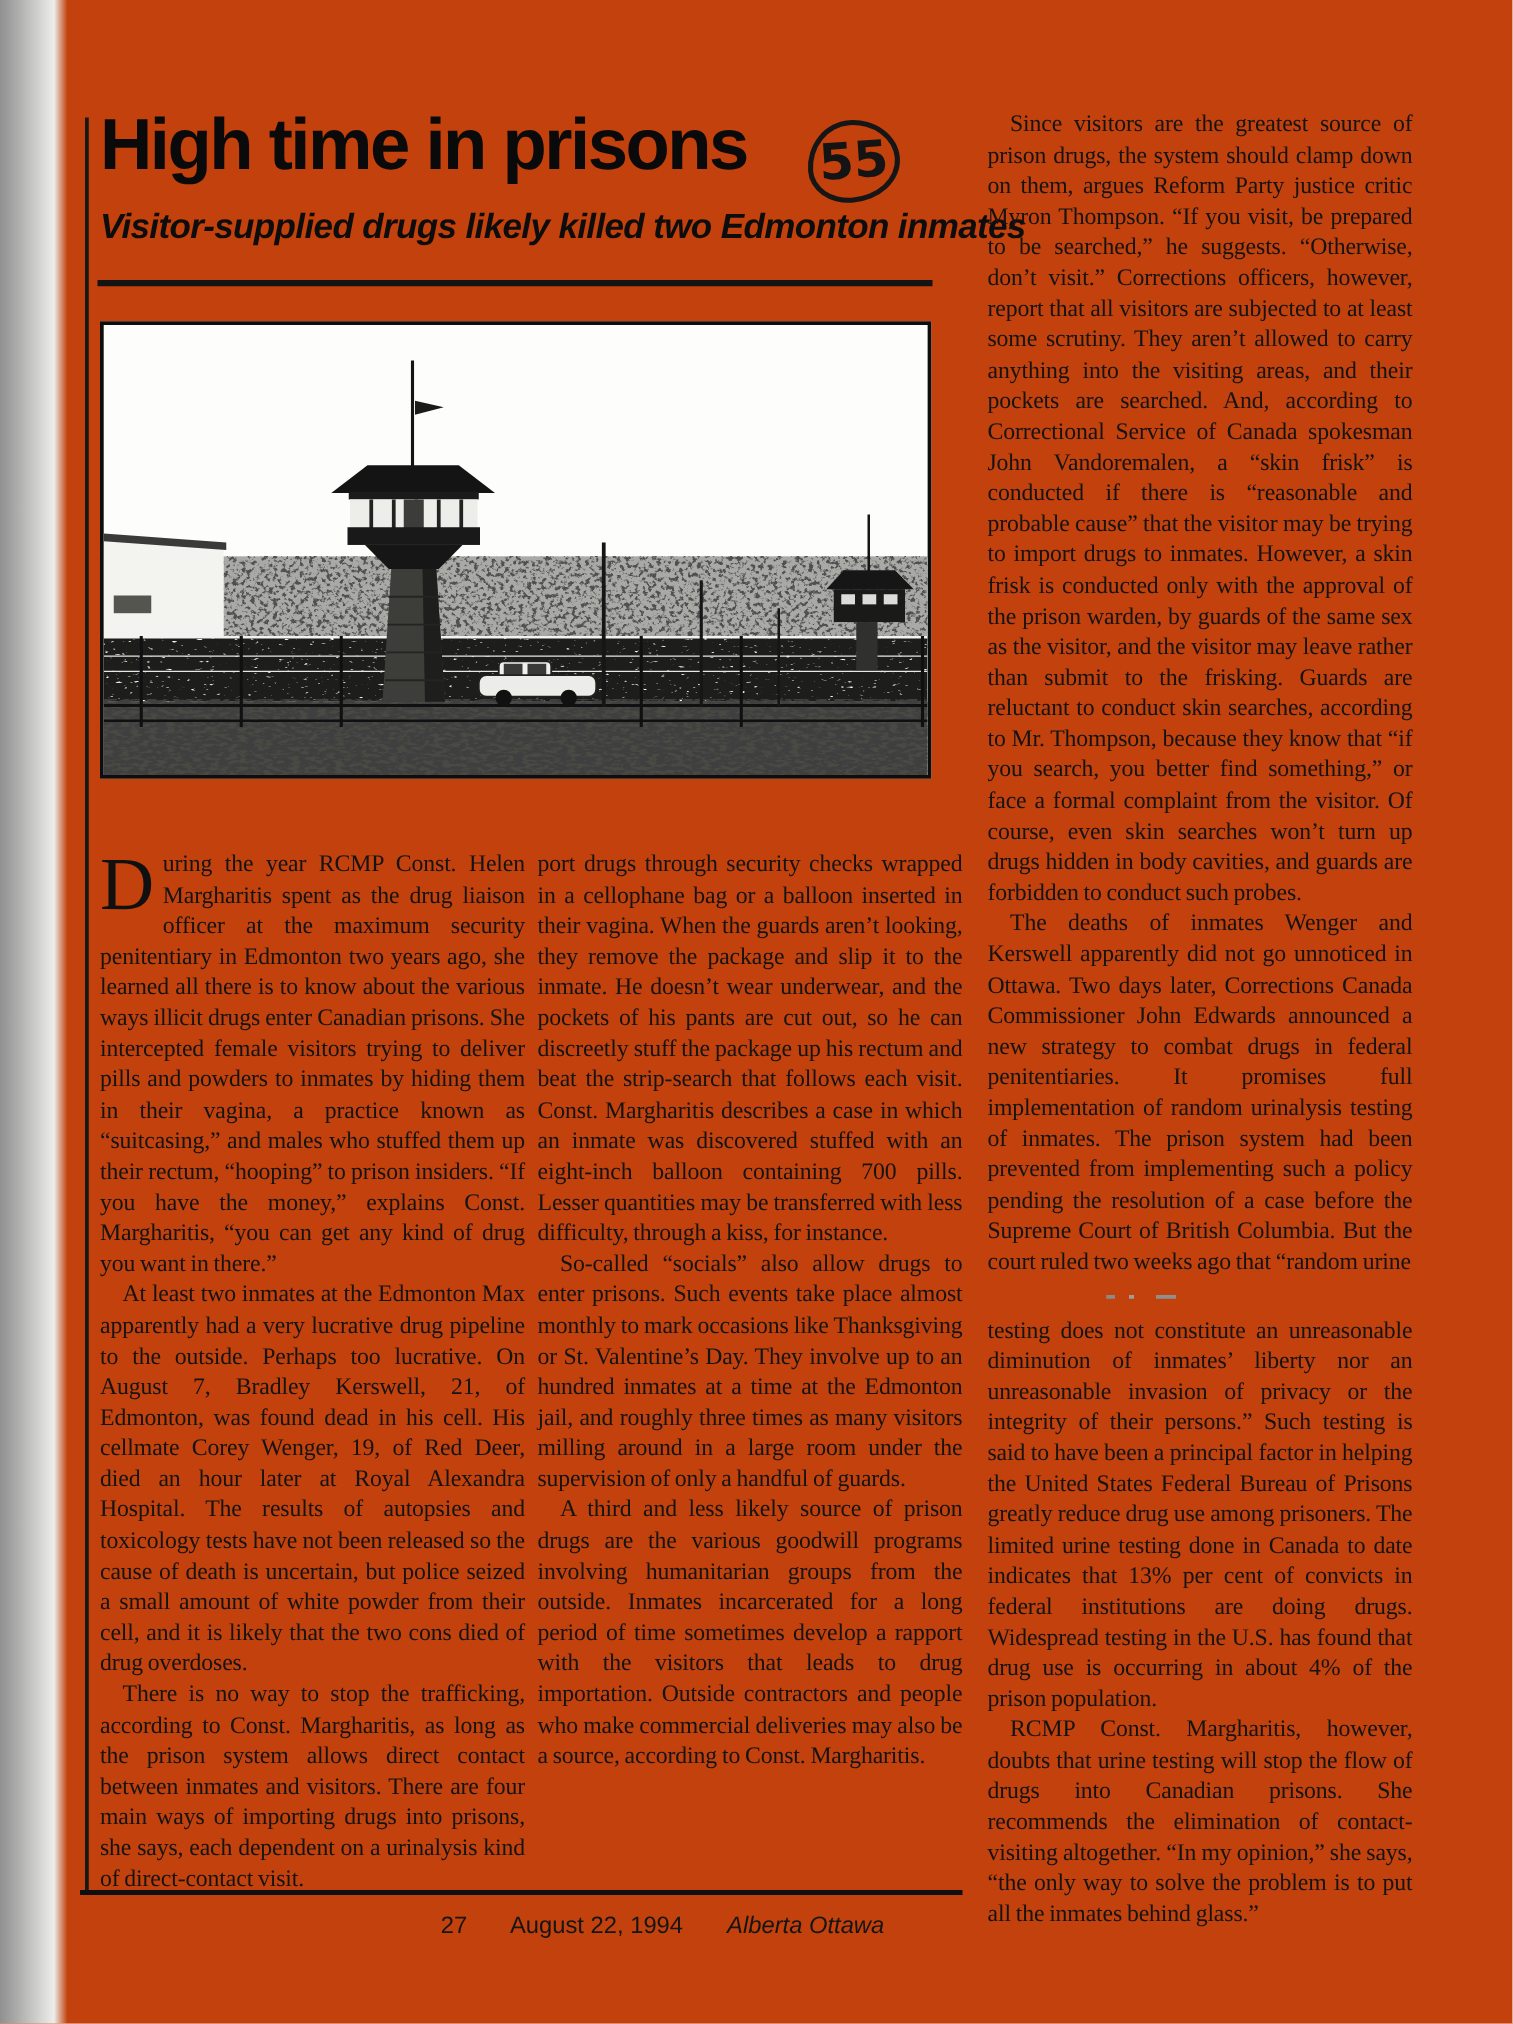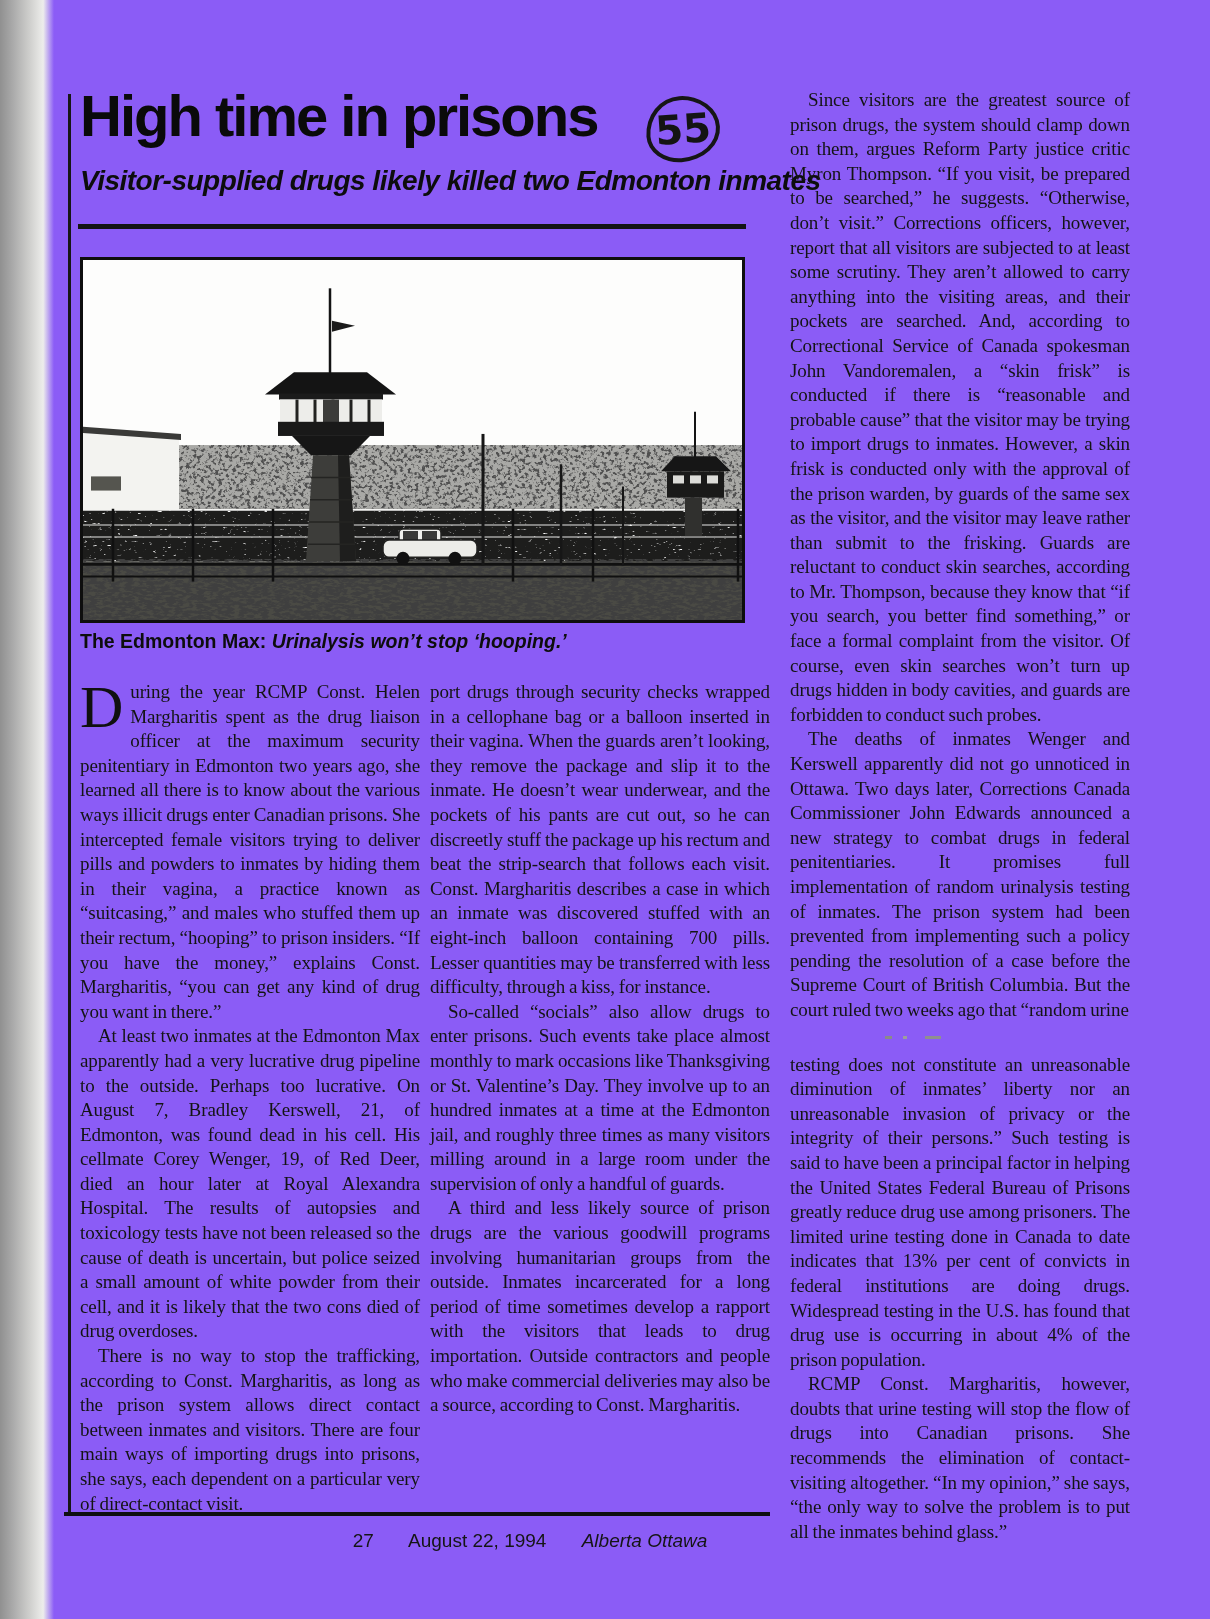--- a/index.html
+++ b/index.html
@@ -1,18 +1,18 @@
 <!DOCTYPE html>
 <html><head>
 <meta charset="utf-8">
 <style>
   html,body { margin:0; padding:0; background:#ffffff; }
   .page {
     position:relative; width:1210px; height:1619px;
-    background:#8b5cf6; overflow:hidden;
+    background:#c2410c; overflow:hidden;
     font-family:"Liberation Serif", serif; color:#121212;
   }
   .edge-shadow {
     position:absolute; left:0; top:0; width:54px; height:100%;
     background:linear-gradient(90deg,#909090 0%,#a8a8a8 22%,#cfcfcd 55%,#ededeb 80%,rgba(252,252,250,0) 100%);
   }
   .vrule { position:absolute; left:68px; top:94px; width:3px; height:1420px; background:#171717; }
   .headline {
     position:absolute; left:80px; top:86px; margin:0;
     font:700 58px/1.05 "Liberation Sans", sans-serif; letter-spacing:-2px; color:#0a0a0a;
@@ -175,26 +175,25 @@
         <rect x="316" y="266" width="42" height="14" rx="4" fill="#f0f0ec" stroke="#222220" stroke-width="1.5"></rect>
         <rect x="320" y="268" width="15" height="10" fill="#3a3a38"></rect>
         <rect x="339" y="268" width="15" height="10" fill="#3a3a38"></rect>
         <rect x="300" y="277" width="94" height="17" rx="6" fill="#ececE8" stroke="#222220" stroke-width="1.5"></rect>
         <circle cx="320" cy="295" r="6.5" fill="#111111"></circle>
         <circle cx="372" cy="295" r="6.5" fill="#111111"></circle>
       </g>
     </svg>
   </div>
 
-  <p class="caption"><span class="lead">The Edmonton Max: </span><span class="rest">Urinalysis won’t stop ‘hooping.’</span></p>
 
   <div class="col col1">
     <p class="noindent"><span class="dropcap">D</span><span>uring the year RCMP Const. Helen Margharitis spent as the drug liaison officer at the maximum security penitentiary in Edmonton two years ago, she learned all there is to know about the various ways illicit drugs enter Canadian prisons. She intercepted female visitors trying to deliver pills and powders to inmates by hiding them in their vagina, a practice known as “suitcasing,” and males who stuffed them up their rectum, “hooping” to prison insiders. “If you have the money,” explains Const. Margharitis, “you can get any kind of drug you want in there.”</span></p>
     <p>At least two inmates at the Edmonton Max apparently had a very lucrative drug pipeline to the outside. Perhaps too lucrative. On August 7, Bradley Kerswell, 21, of Edmonton, was found dead in his cell. His cellmate Corey Wenger, 19, of Red Deer, died an hour later at Royal Alexandra Hospital. The results of autopsies and toxicology tests have not been released so the cause of death is uncertain, but police seized a small amount of white powder from their cell, and it is likely that the two cons died of drug overdoses.</p>
-    <p>There is no way to stop the trafficking, according to Const. Margharitis, as long as the prison system allows direct contact between inmates and visitors. There are four main ways of importing drugs into prisons, she says, each dependent on a particular very of direct-contact visit.</p>
+    <p>There is no way to stop the trafficking, according to Const. Margharitis, as long as the prison system allows direct contact between inmates and visitors. There are four main ways of importing drugs into prisons, she says, each dependent on a urinalysis kind of direct-contact visit.</p>
   </div>
 
   <div class="col col2">
     <p class="noindent">port drugs through security checks wrapped in a cellophane bag or a balloon inserted in their vagina. When the guards aren’t looking, they remove the package and slip it to the inmate. He doesn’t wear underwear, and the pockets of his pants are cut out, so he can discreetly stuff the package up his rectum and beat the strip-search that follows each visit. Const. Margharitis describes a case in which an inmate was discovered stuffed with an eight-inch balloon containing 700 pills. Lesser quantities may be transferred with less difficulty, through a kiss, for instance.</p>
     <p>So-called “socials” also allow drugs to enter prisons. Such events take place almost monthly to mark occasions like Thanksgiving or St. Valentine’s Day. They involve up to an hundred inmates at a time at the Edmonton jail, and roughly three times as many visitors milling around in a large room under the supervision of only a handful of guards.</p>
     <p>A third and less likely source of prison drugs are the various goodwill programs involving humanitarian groups from the outside. Inmates incarcerated for a long period of time sometimes develop a rapport with the visitors that leads to drug importation. Outside contractors and people who make commercial deliveries may also be a source, according to Const. Margharitis.</p>
   </div>
 
   <div class="col col3">
     <p>Since visitors are the greatest source of prison drugs, the system should clamp down on them, argues Reform Party justice critic Myron Thompson. “If you visit, be prepared to be searched,” he suggests. “Otherwise, don’t visit.” Corrections officers, however, report that all visitors are subjected to at least some scrutiny. They aren’t allowed to carry anything into the visiting areas, and their pockets are searched. And, according to Correctional Service of Canada spokesman John Vandoremalen, a “skin frisk” is conducted if there is “reasonable and probable cause” that the visitor may be trying to import drugs to inmates. However, a skin frisk is conducted only with the approval of the prison warden, by guards of the same sex as the visitor, and the visitor may leave rather than submit to the frisking. Guards are reluctant to conduct skin searches, according to Mr. Thompson, because they know that “if you search, you better find something,” or face a formal complaint from the visitor. Of course, even skin searches won’t turn up drugs hidden in body cavities, and guards are forbidden to conduct such probes.</p>

